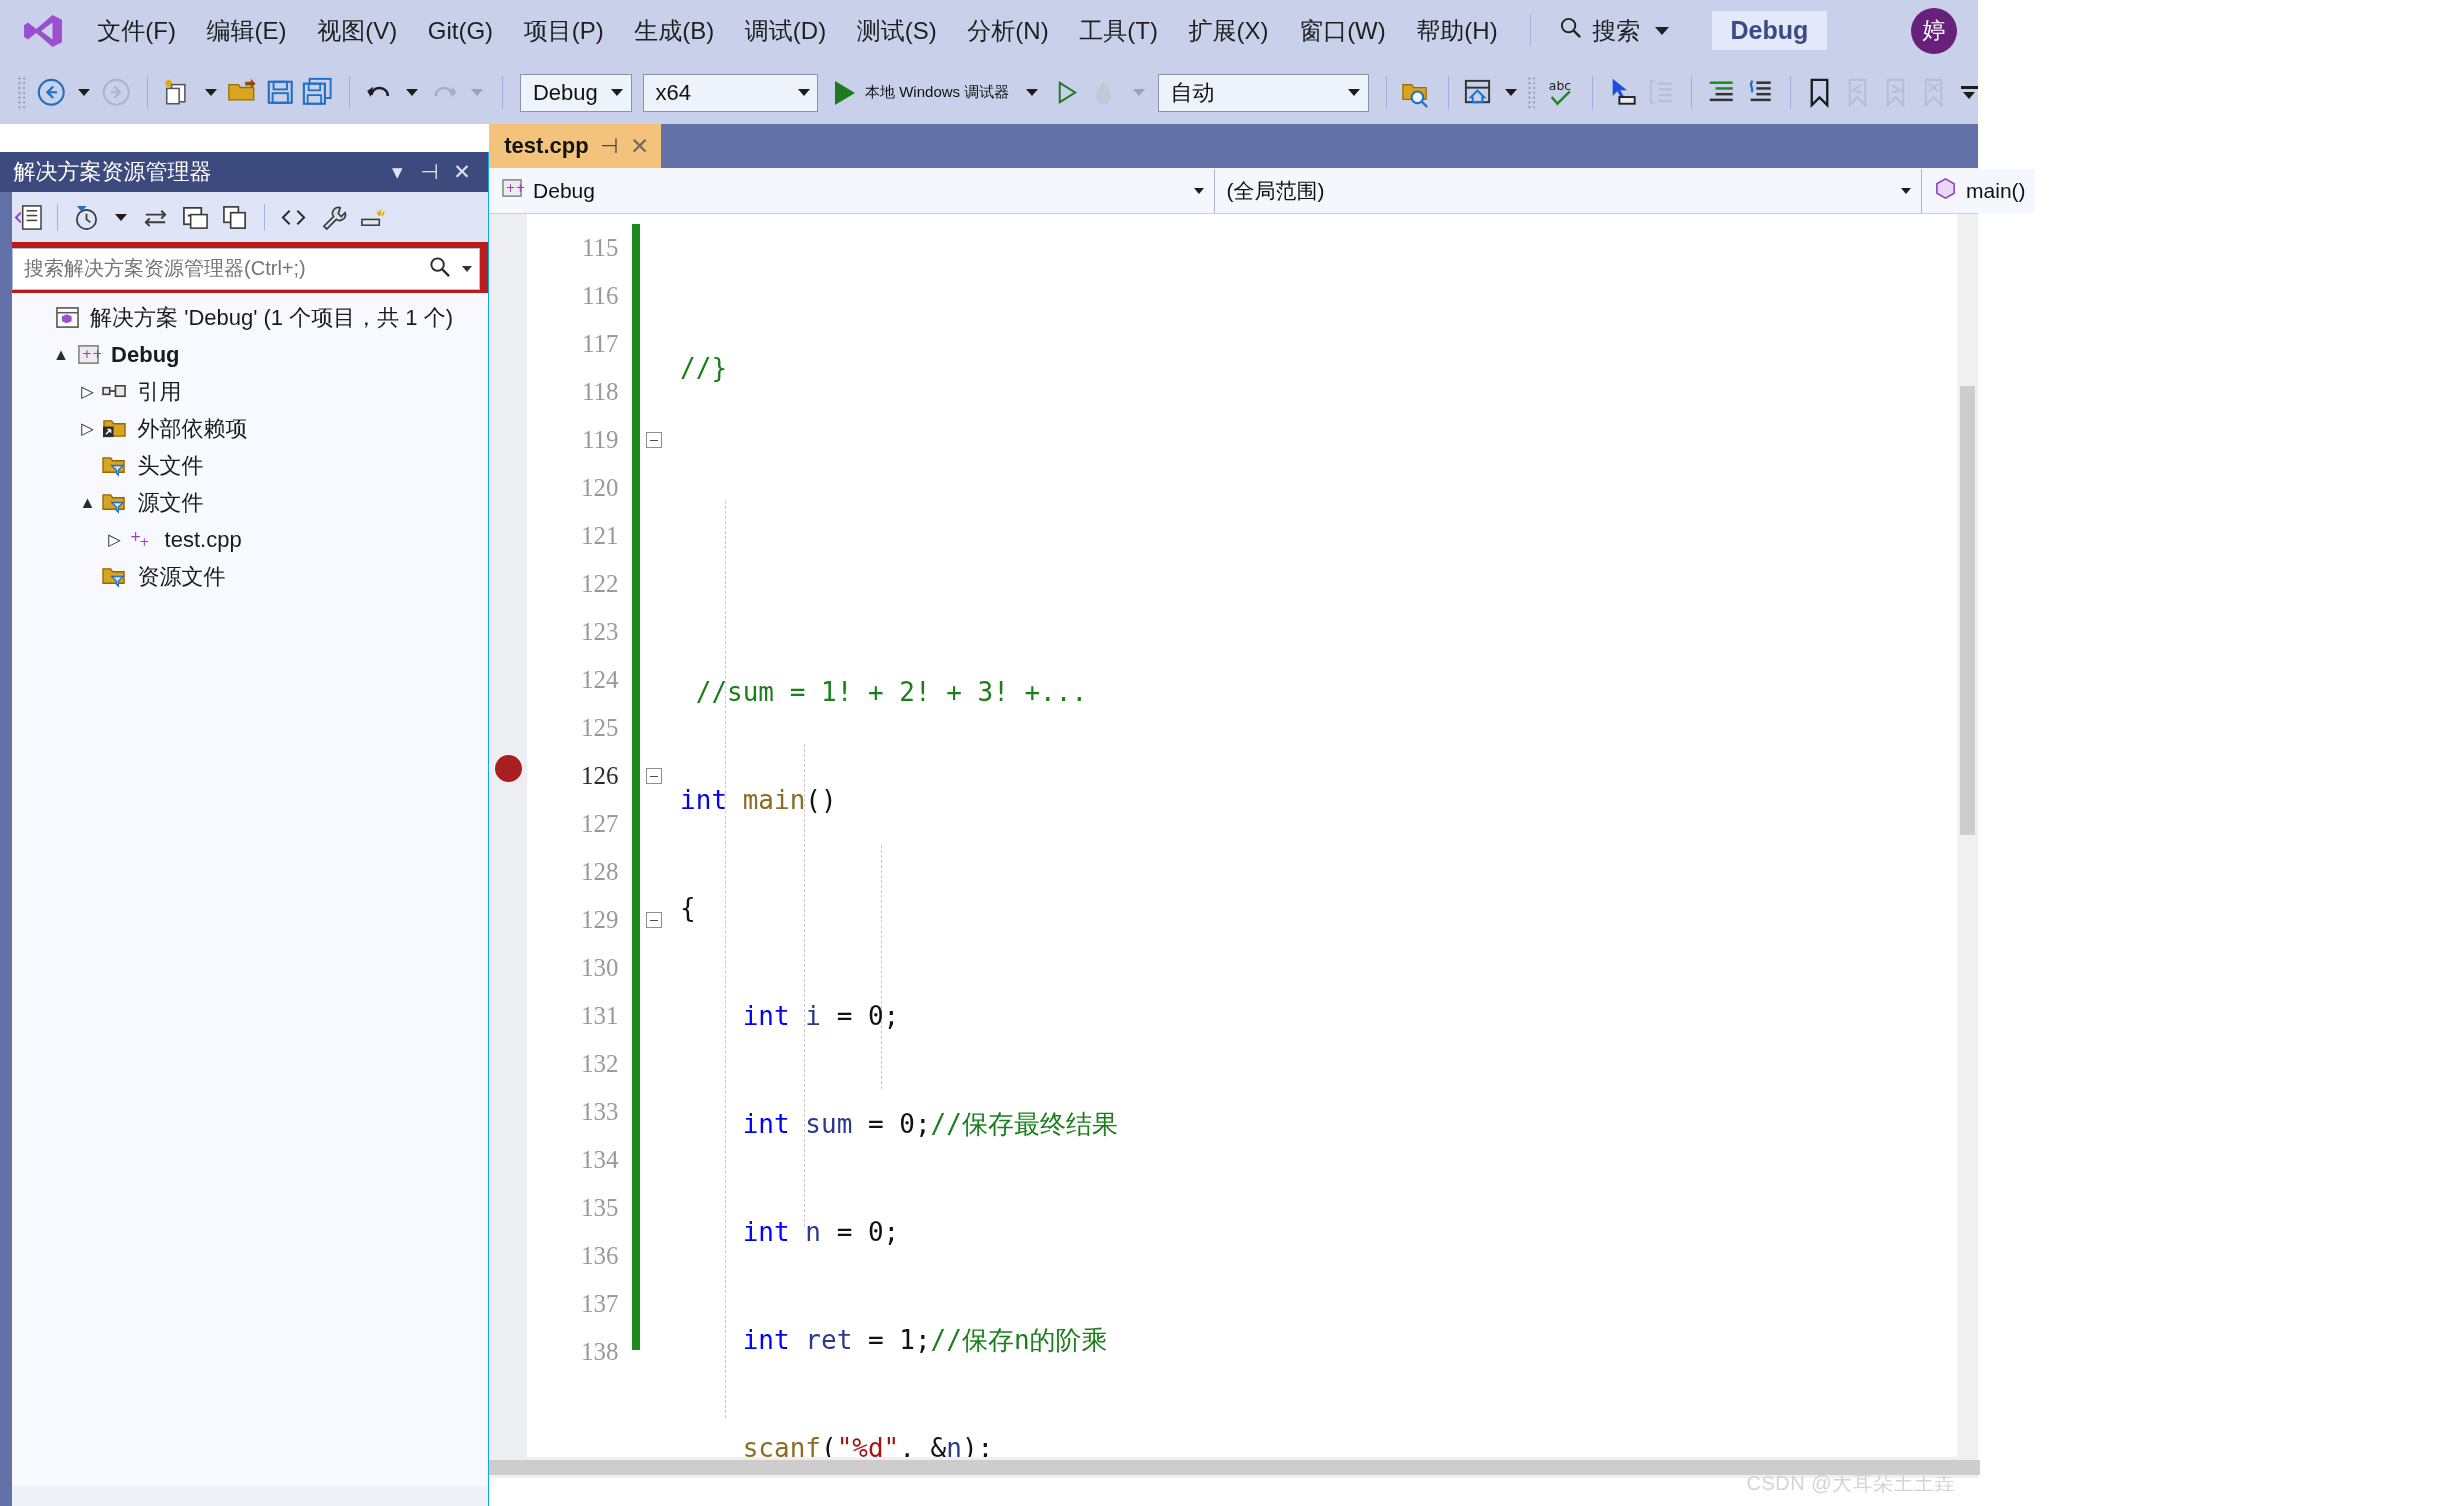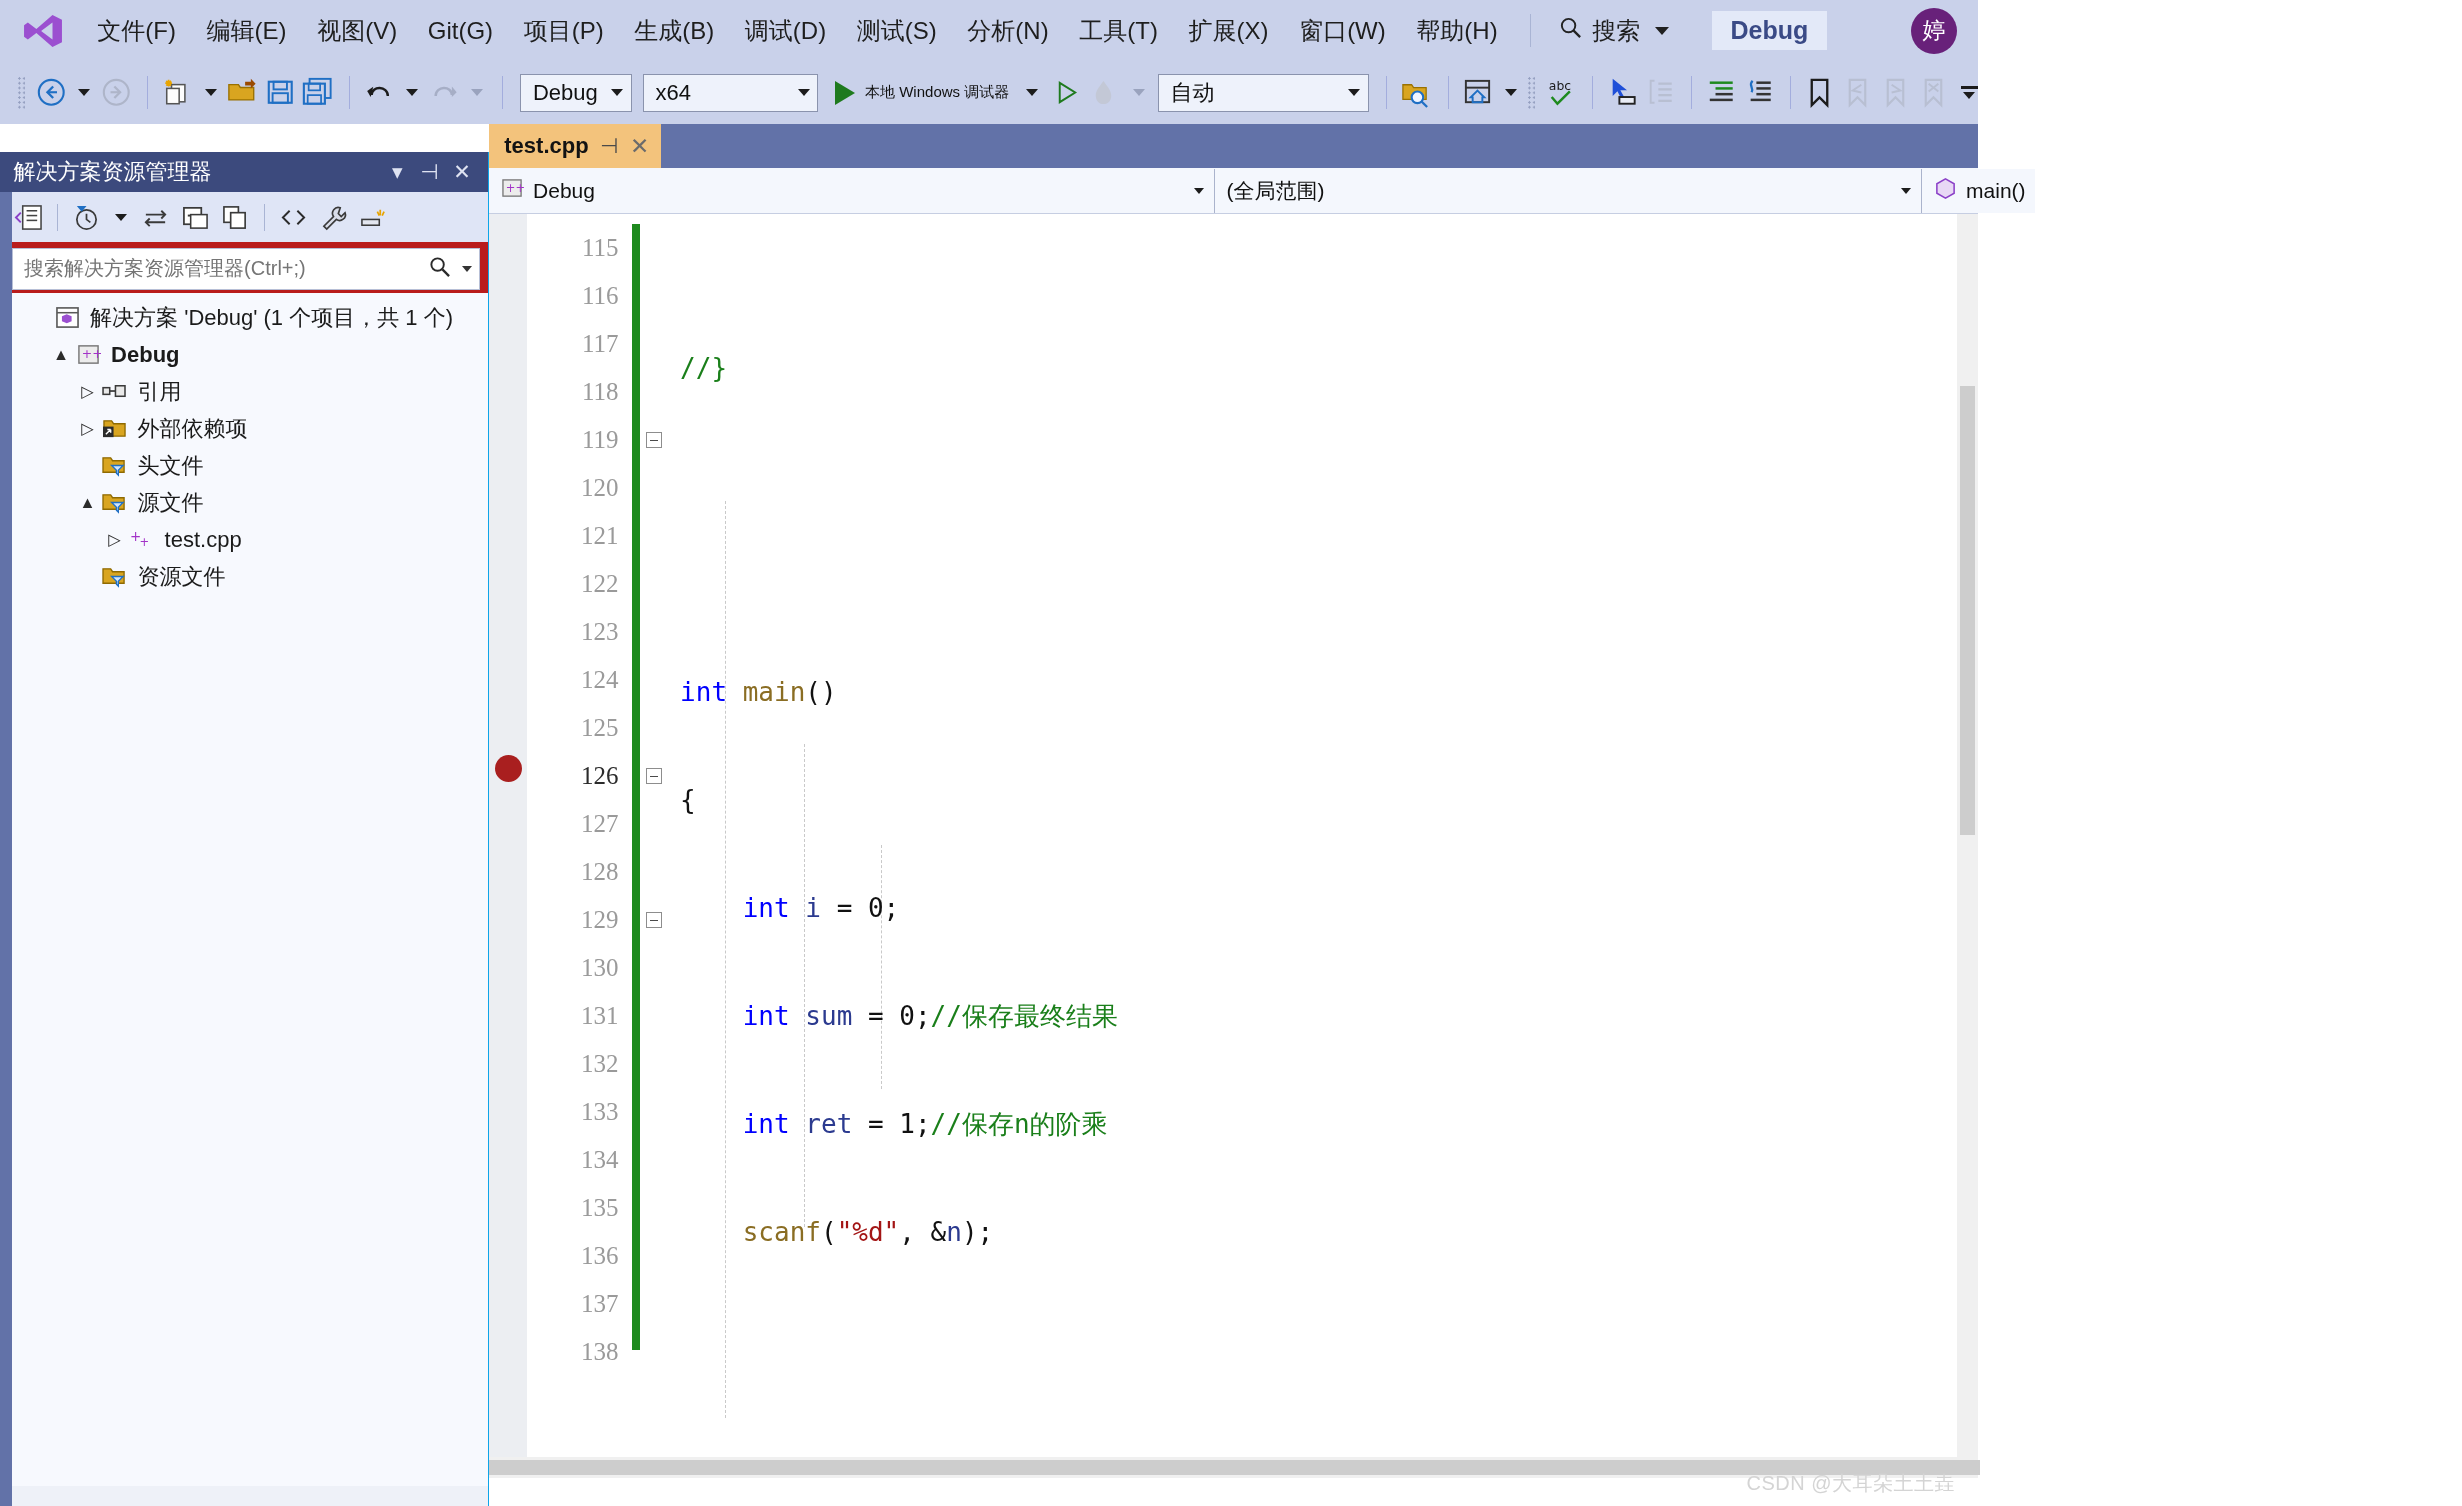--- a/index.html
+++ b/index.html
@@ -957,24 +957,26 @@
           <div class="code-text">
             <div class="guides">
               <i style="left:56px; top:287px; height:917px;"></i>
               <i style="left:135px; top:530px; height:483px;"></i>
               <i style="left:212px; top:631px; height:244px;"></i>
             </div>
 
             <div class="cline"><span class="cm">//}</span></div>
             <div class="cline"><span></span></div>
             <div class="cline"><span></span></div>
+            <div class="cline"><span class="cm"> //sum = 1! + 2! + 3! +...</span></div>
             <div class="cline"><span class="k">int</span><span class="pn"> </span><span class="fn">main</span><span class="pn">()</span></div>
             <div class="cline"><span class="pn">{</span></div>
             <div class="cline"><span class="pn">    </span><span class="k">int</span><span class="pn"> </span><span class="id">i</span><span class="pn"> = </span><span class="pn">0;</span></div>
             <div class="cline"><span class="pn">    </span><span class="k">int</span><span class="pn"> </span><span class="id">sum</span><span class="pn"> = </span><span class="pn">0;</span><span class="cm">//保存最终结果</span></div>
+            <div class="cline"><span class="pn">    </span><span class="k">int</span><span class="pn"> </span><span class="id">n</span><span class="pn"> = </span><span class="pn">0;</span></div>
             <div class="cline"><span class="pn">    </span><span class="k">int</span><span class="pn"> </span><span class="id">ret</span><span class="pn"> = </span><span class="pn">1;</span><span class="cm">//保存n的阶乘</span></div>
             <div class="cline"><span class="pn">    </span><span class="fn">scanf</span><span class="pn">(</span><span class="st">"%d"</span><span class="pn">, &amp;</span><span class="id">n</span><span class="pn">);</span></div>
             
             
             
             
             
             
             
             

